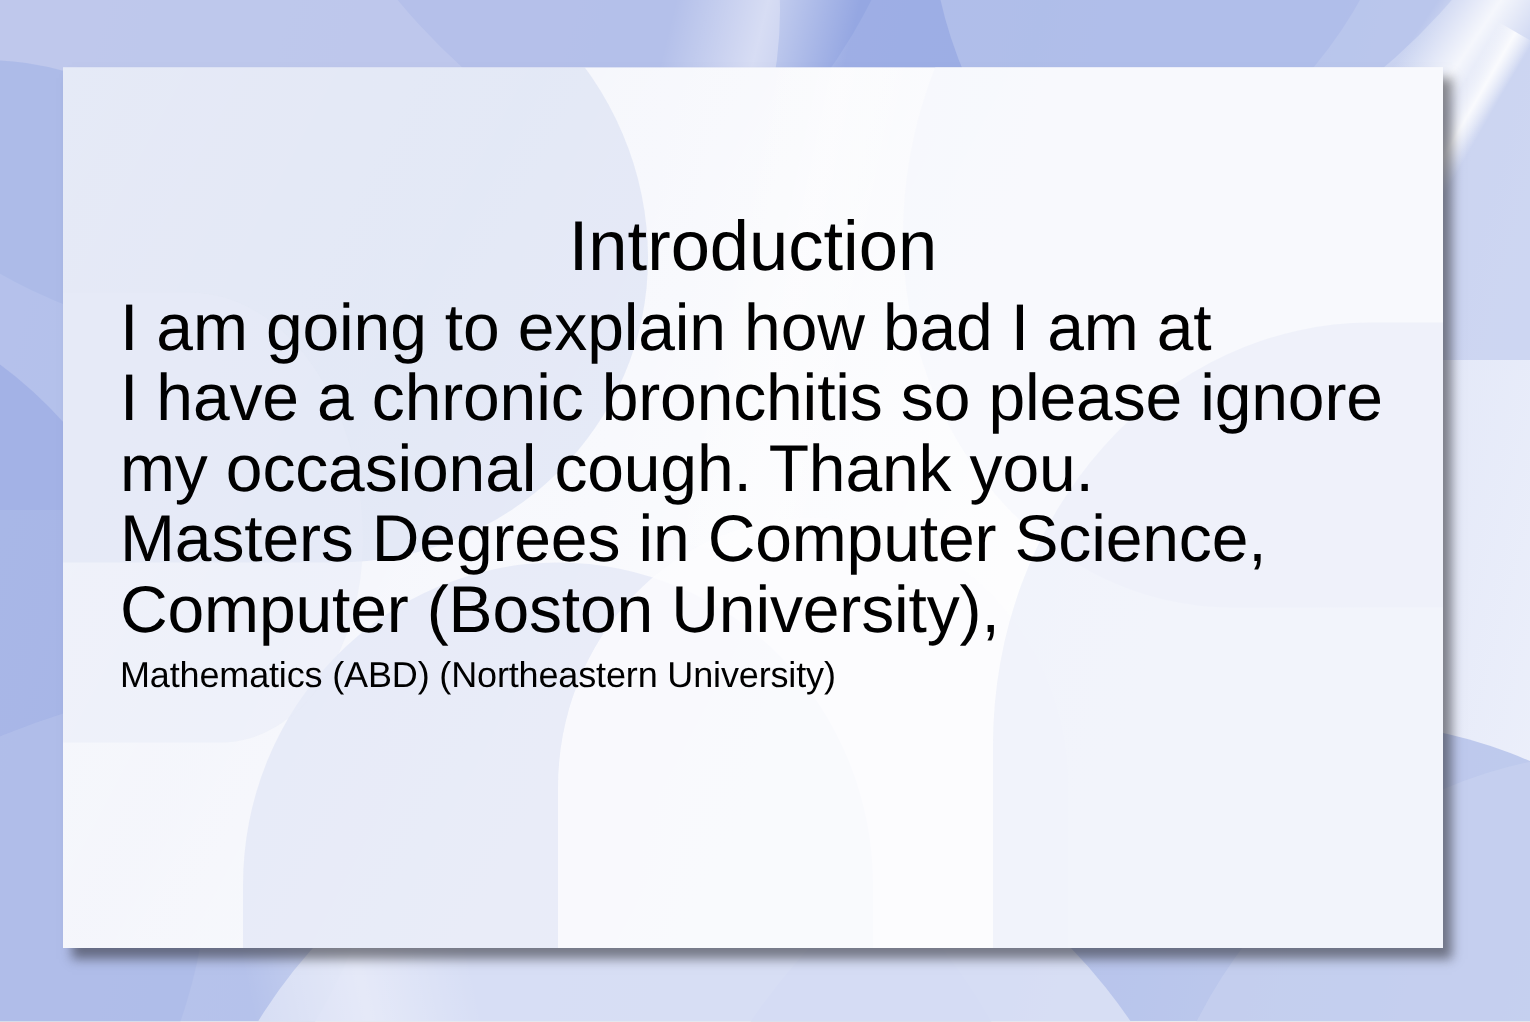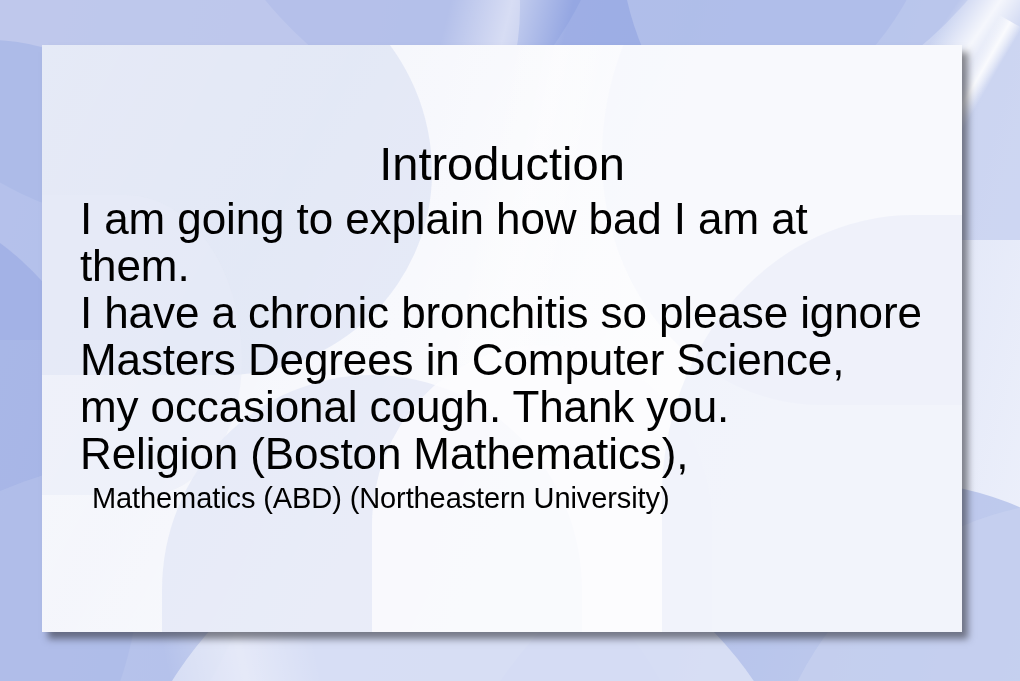--- a/index.html
+++ b/index.html
@@ -249,23 +249,22 @@
     width: 872px;
   }
   .bline {
     font-size: 44px;
     line-height: 47px;
     color: #000000;
     white-space: pre;
     letter-spacing: -0.1px;
   }
   .bline.small {
-    font-size: 29px;
+    font-size: 24px;
     line-height: 42px;
-    margin-left: 12px;
   }
 </style>
 </head>
 <body>
 
 <div id="slide">
 
   <div class="bg-layer">
     <div class="bg-base"></div>
     <div class="blob b1"></div>
@@ -292,23 +291,22 @@
     <div class="panel-shape p4"></div>
     <div class="panel-shape p5"></div>
     <div class="panel-shape p6"></div>
     <div class="panel-streak"></div>
 
     <div id="text-area">
       <h1 id="slide-title">Introduction</h1>
 
       <div id="body-text">
           <div class="bline">I am going to explain how bad I am at</div>
-          <div class="bline">them.</div>
           <div class="bline">I have a chronic bronchitis so please ignore</div>
+          <div class="bline">my occasional cough. Thank you.</div>
           <div class="bline">Masters Degrees in Computer Science,</div>
-          <div class="bline">my occasional cough. Thank you.</div>
-          <div class="bline">Religion (Boston Mathematics),</div>
+          <div class="bline">Computer (Boston University),</div>
           <div class="bline small">Mathematics (ABD) (Northeastern University)</div>
         </div>
     </div>
   </div>
 
 </div>
 
 </body></html>

